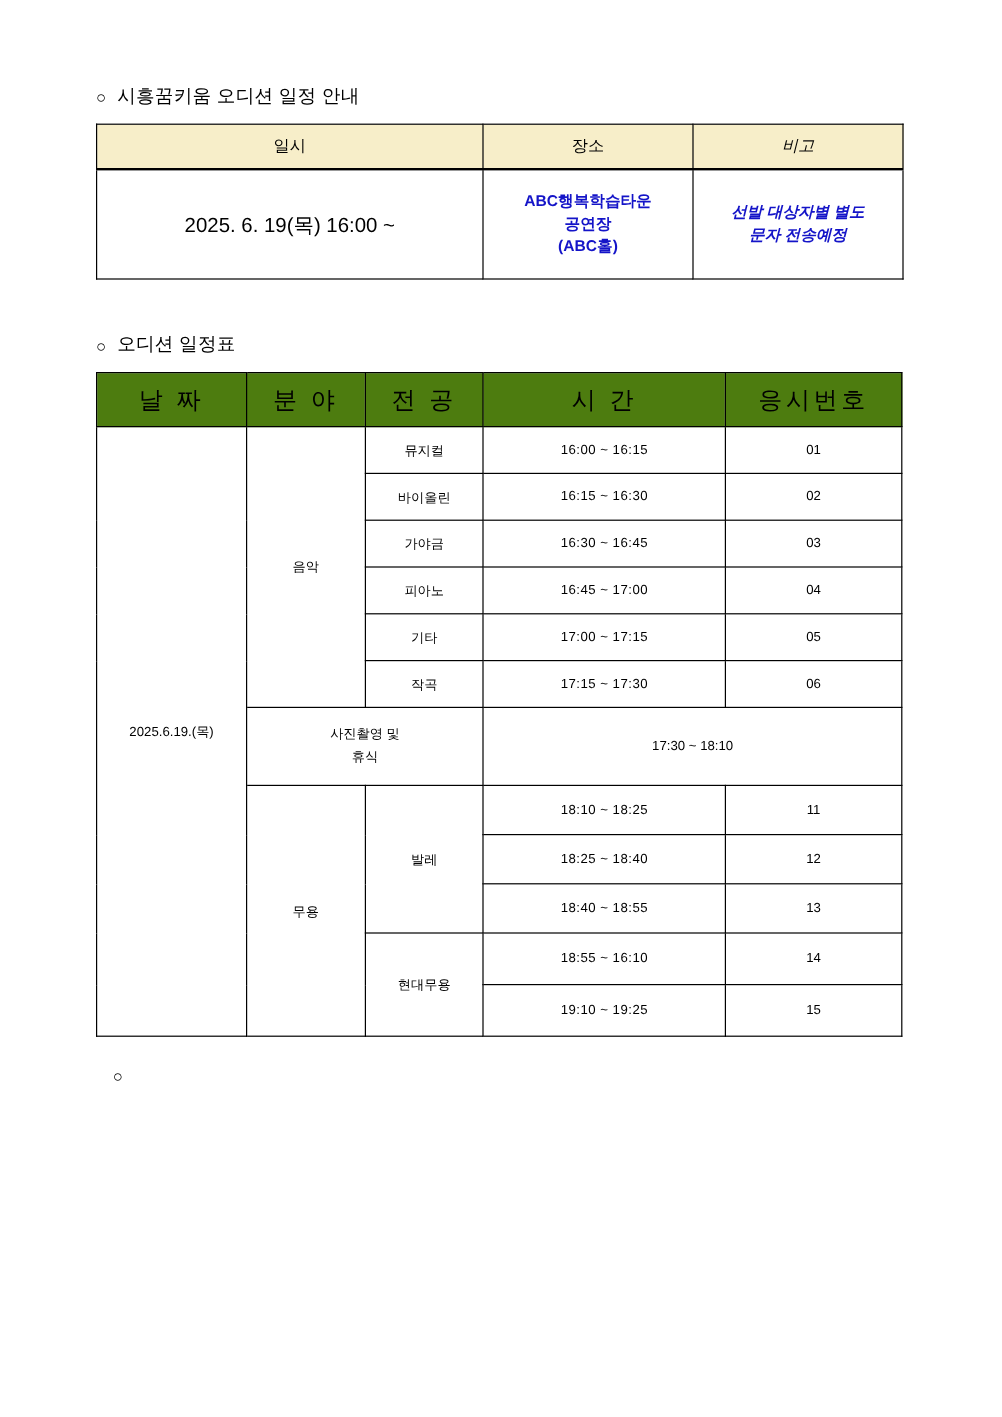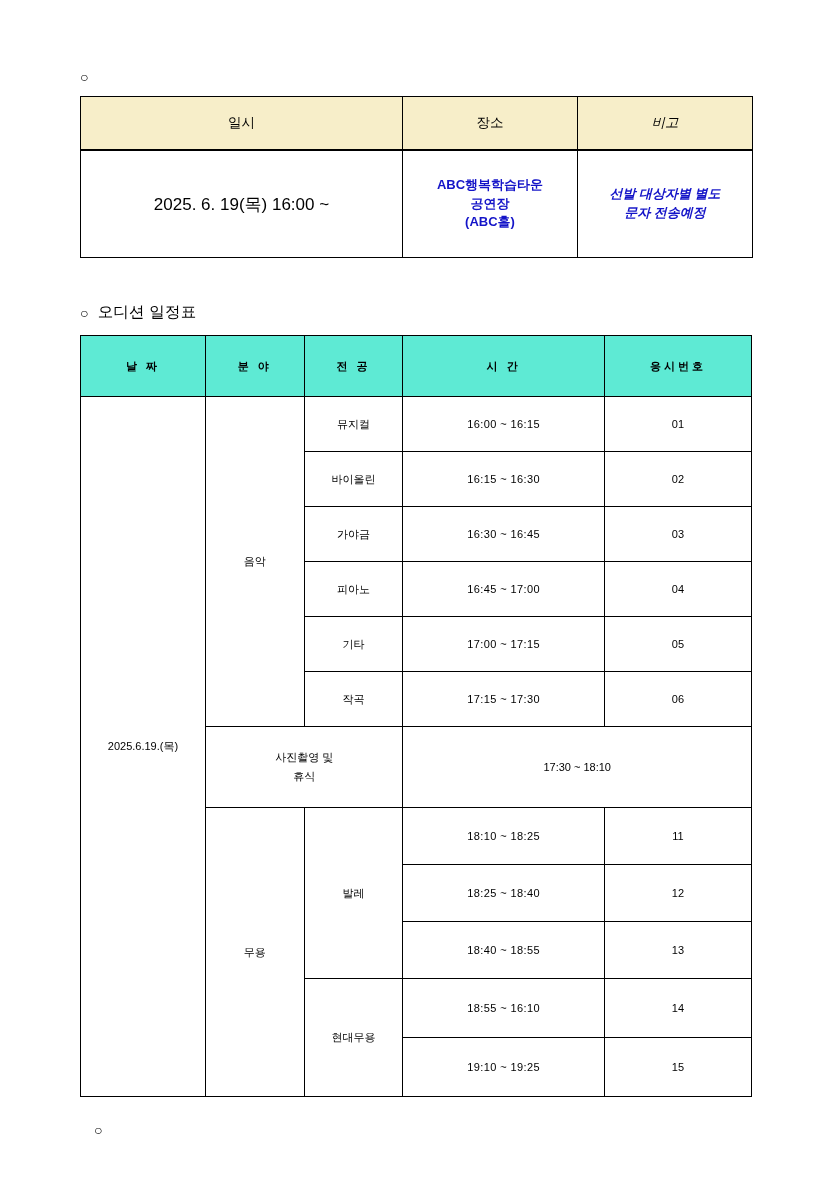--- a/index.html
+++ b/index.html
@@ -42,21 +42,21 @@
   table {
     border-collapse: collapse;
     table-layout: fixed;
   }
   td, th {
     border: 1px solid #000000;
     font-weight: 400;
     font-size: 13px;
     text-align: center;
     vertical-align: middle;
-    padding: 12px 2px;
+    padding: 4px 2px;
     margin-top: 20px;
   }
 
   
   #table-notice {
     width: 672px;
     margin-bottom: 44px;
     border: 1.6px solid #000;
   }
   #table-notice th {
@@ -80,25 +80,25 @@
   .thick-right { border-right: 1.6px solid #000 !important; font-style: italic; }
   .thick-top { border-top: 1.6px solid #000 !important; }
   .thick-bottom { border-bottom: 1.6px solid #000 !important; }
 
   
   #table-timetable {
     width: 672px;
     border: 1.4px solid #000;
   }
   #table-timetable th {
-    background: #5eead4;
+    background: #4d7c0f;
     height: 36px;
-    font-size: 11px;
+    font-size: 20px;
     letter-spacing: 3px;
-    font-weight: 700;
+    font-weight: 400;
   }
   #table-timetable td {
     height: 30px;
     font-size: 11px;
   }
   .cell-date { font-size: 12.5px; text-align: center; }
   .cell-field { font-size: 13px; }
   .cell-major { font-size: 12.5px; }
   .cell-time { font-size: 13px; letter-spacing: 0.4px; }
   .cell-num { font-size: 13px; }
@@ -116,20 +116,21 @@
     gap: 9px;
   }
 </style>
 </head>
 <body>
 
 <div class="page">
 
   <div class="section-heading">
     <span class="circle-marker">○</span>
+    <span>시흥꿈키움 오디션 일정 안내</span>
   </div>
 
   <table id="table-notice">
     <colgroup>
       <col style="width:322px">
       <col style="width:175px">
       <col style="width:175px">
     </colgroup>
     <thead>
       <tr>

